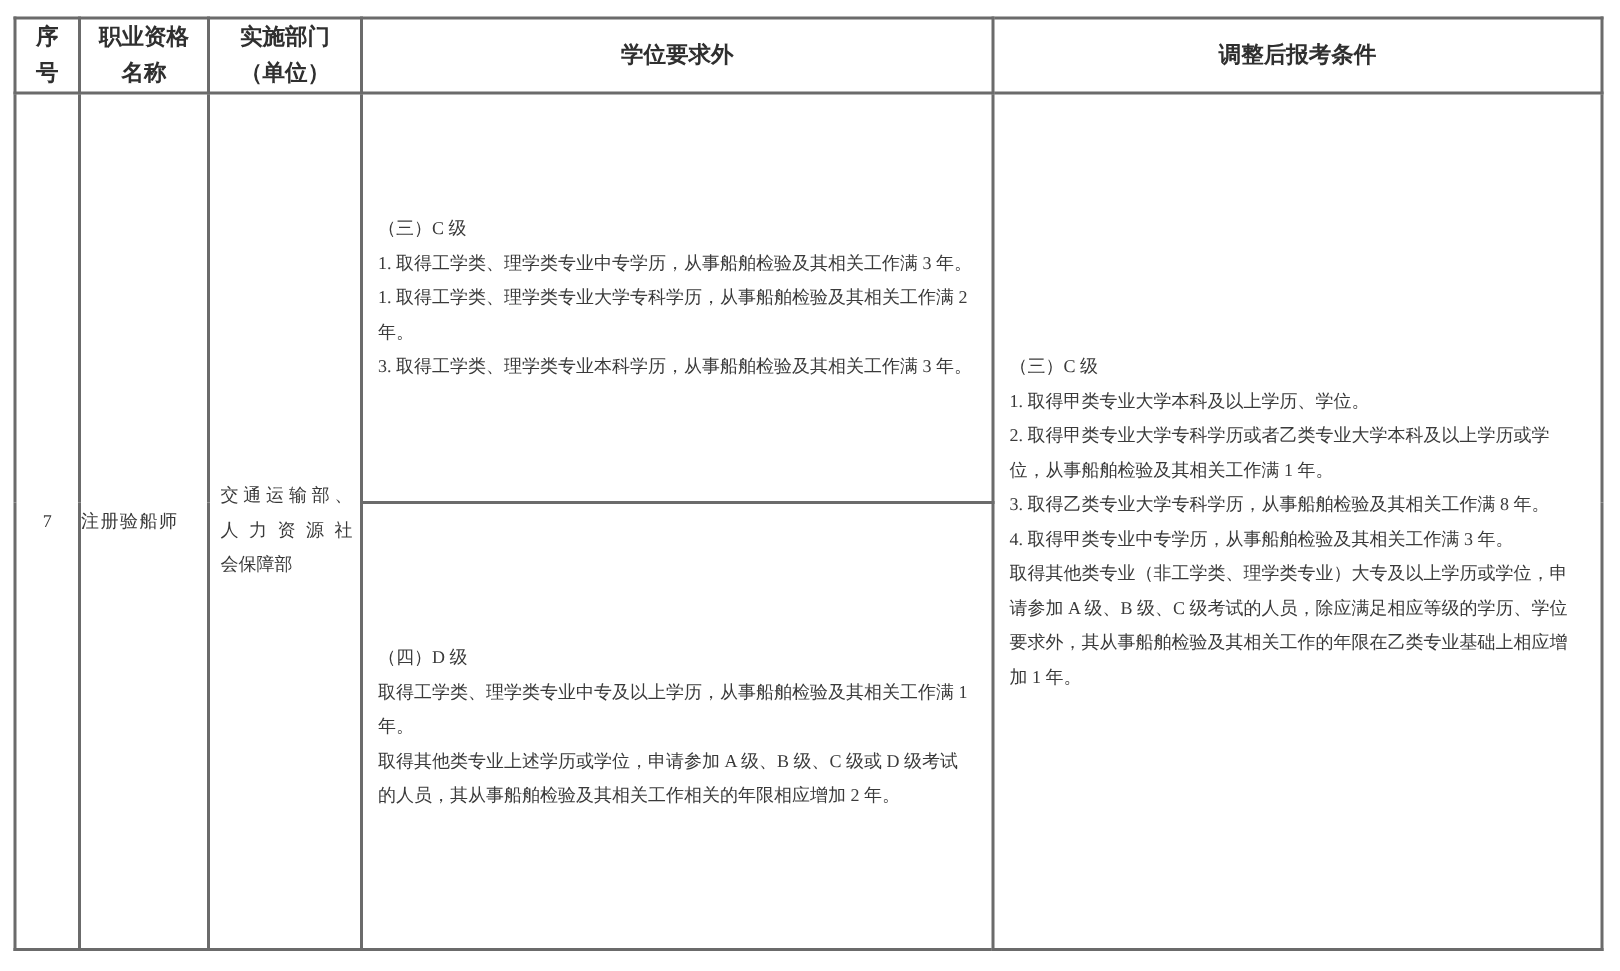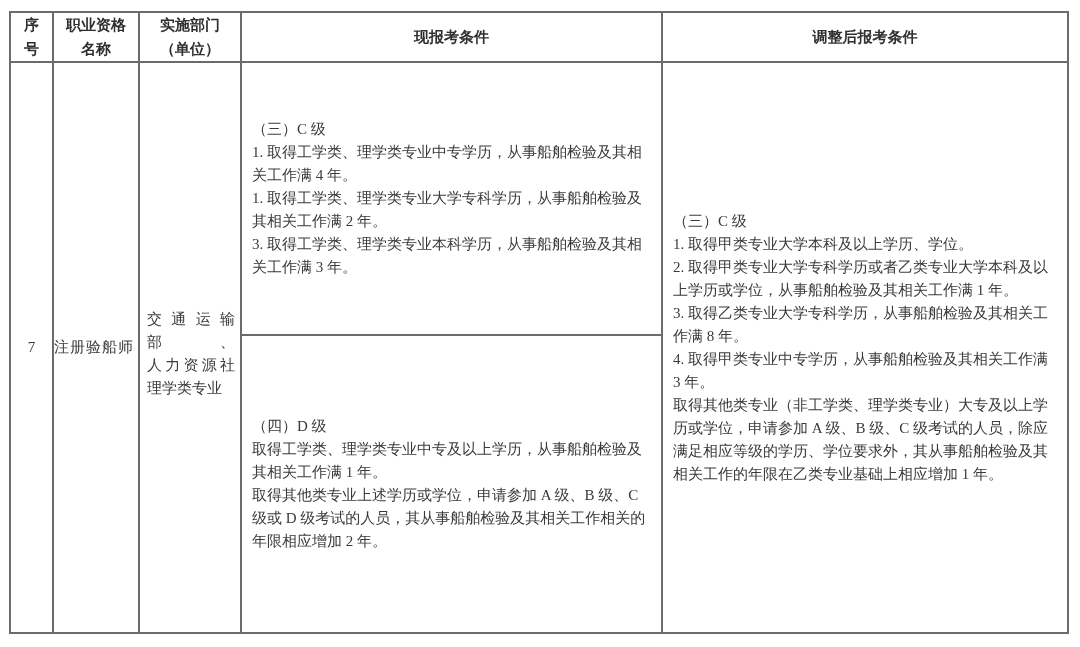--- a/index.html
+++ b/index.html
@@ -29,21 +29,21 @@
   }
   .qual-table th {
     font-family: "Liberation Sans", "DejaVu Sans", sans-serif;
     font-weight: bold;
     font-size: 15px;
     line-height: 24px;
     text-align: center;
     color: #2f2f2f;
   }
   .qual-table td {
-    font-size: 15px;
+    font-size: 12px;
     line-height: 23px;
     margin-top: 39px;
   }
   .hline { display: block; }
   .cell-serial { text-align: center; font-size: 15px; }
   .cell-name { letter-spacing: 1px; }
   .cell-dept { padding: 12px 5px 0 7px; line-height: 24px; }
   .dept-line { display: block; text-align: justify; text-align-last: justify; }
   .dept-line.last { text-align-last: left; }
   .cond-cell { padding: 0 12px 0 10px; text-align: left; }
@@ -68,34 +68,34 @@
           <span class="hline">号</span>
         </th>
         <th>
           <span class="hline">职业资格</span>
           <span class="hline">名称</span>
         </th>
         <th>
           <span class="hline">实施部门</span>
           <span class="hline">（单位）</span>
         </th>
-        <th>现报考条件</th>
+        <th>学位要求外</th>
         <th>调整后报考条件</th>
       </tr>
       <tr style="height:273px">
         <td rowspan="2" class="cell-serial">7</td>
         <td rowspan="2" class="cell-name">注册验船师</td>
         <td rowspan="2" class="cell-dept">
           <span class="dept-line">交通运输部、</span>
           <span class="dept-line">人力资源社</span>
-          <span class="dept-line last">理学类专业</span>
+          <span class="dept-line last">会保障部</span>
         </td>
         <td class="cond-cell">
           <span class="para">（三）C 级</span>
-          <span class="para">1. 取得工学类、理学类专业中专学历，从事船舶检验及其相关工作满 4 年。</span>
+          <span class="para">1. 取得工学类、理学类专业中专学历，从事船舶检验及其相关工作满 3 年。</span>
           <span class="para">1. 取得工学类、理学类专业大学专科学历，从事船舶检验及其相关工作满 2 年。</span>
           <span class="para">3. 取得工学类、理学类专业本科学历，从事船舶检验及其相关工作满 3 年。</span>
         </td>
         <td rowspan="2" class="cond-cell">
           <span class="para">（三）C 级</span>
           <span class="para">1. 取得甲类专业大学本科及以上学历、学位。</span>
           <span class="para">2. 取得甲类专业大学专科学历或者乙类专业大学本科及以上学历或学位，从事船舶检验及其相关工作满 1 年。</span>
           <span class="para">3. 取得乙类专业大学专科学历，从事船舶检验及其相关工作满 8 年。</span>
           <span class="para">4. 取得甲类专业中专学历，从事船舶检验及其相关工作满 3 年。</span>
           <span class="para">取得其他类专业（非工学类、理学类专业）大专及以上学历或学位，申请参加 A 级、B 级、C 级考试的人员，除应满足相应等级的学历、学位要求外，其从事船舶检验及其相关工作的年限在乙类专业基础上相应增加 1 年。</span>

